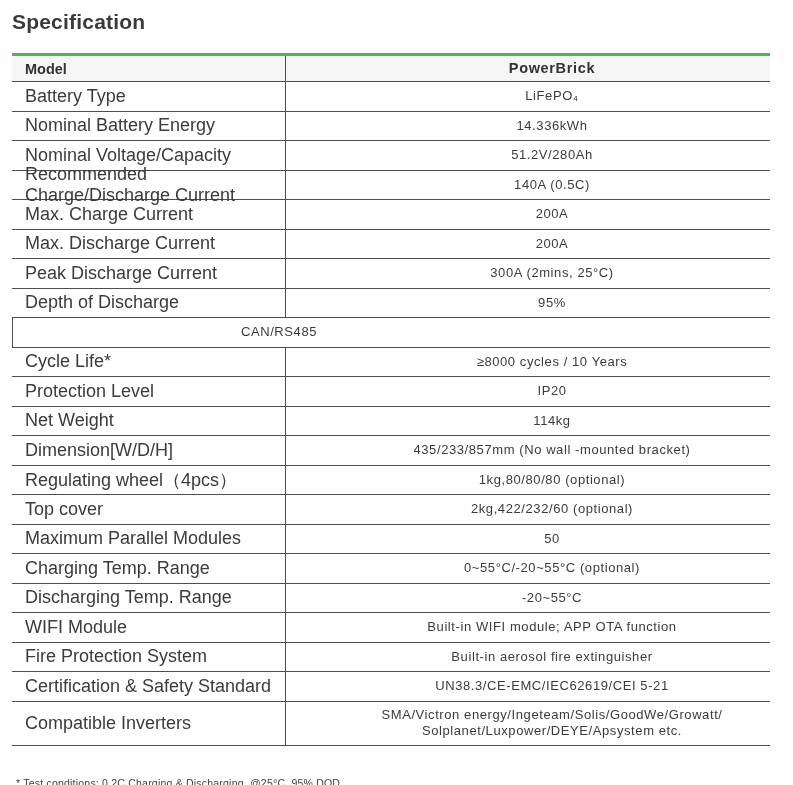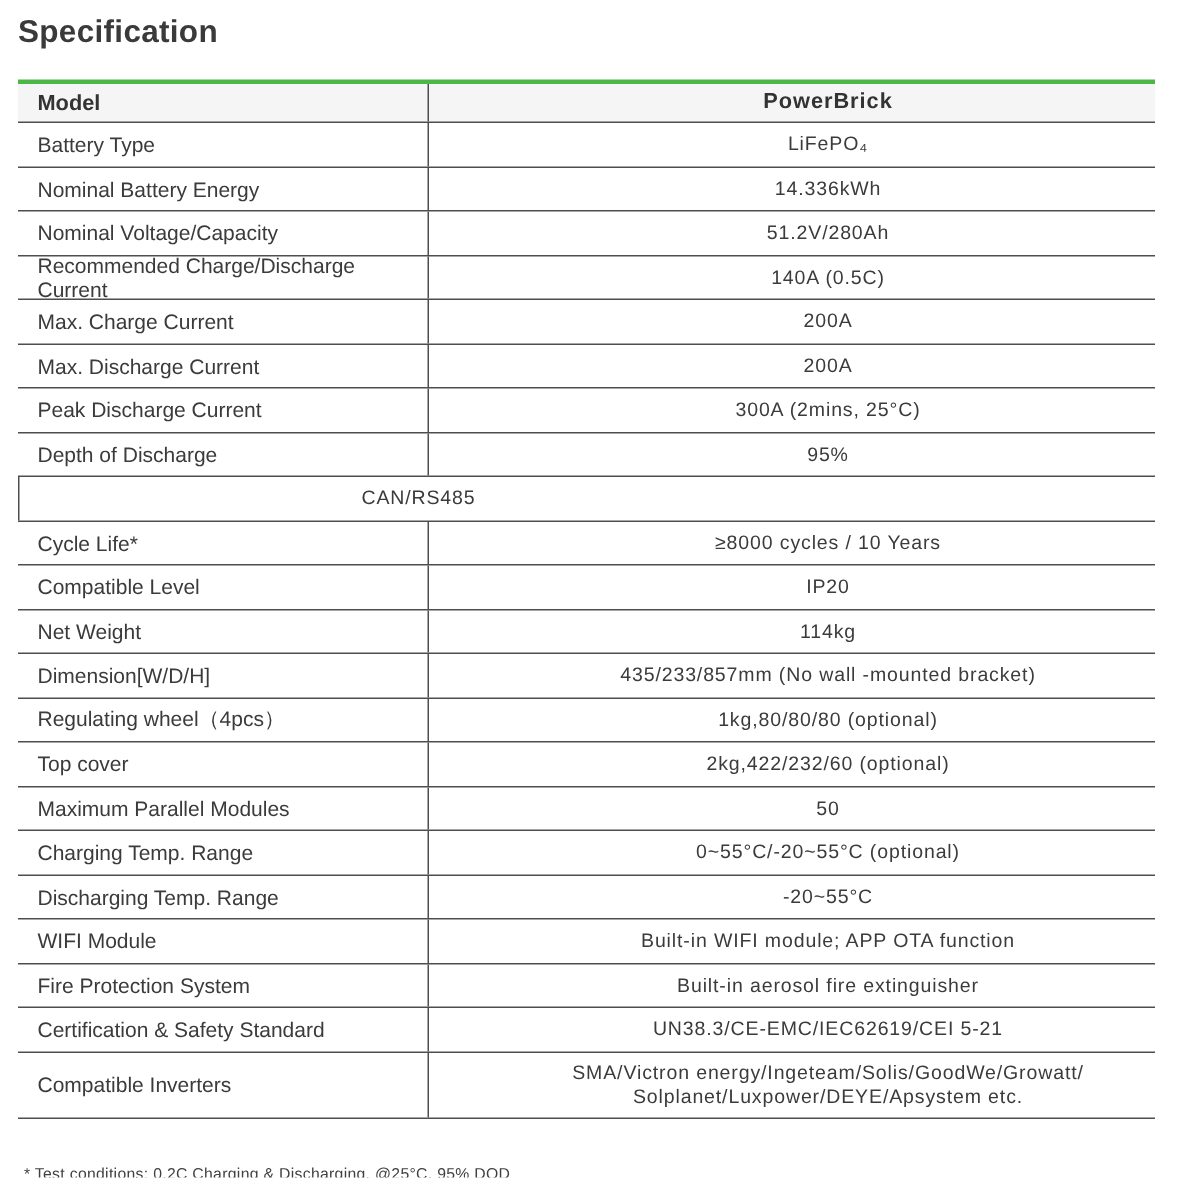--- a/index.html
+++ b/index.html
@@ -37,21 +37,21 @@
     height: 26px;
     background: #f5f5f5;
   }
   .cell {
     display: flex;
     align-items: center;
   }
   .cell.label {
     width: 273px;
     padding-left: 13px;
-    font-size: 14px;
+    font-size: 18px;
     color: #3b3b3b;
   }
   .cell.value {
     width: 485px;
     justify-content: center;
     text-align: center;
     flex-direction: column;
     font-size: 13px;
     letter-spacing: 0.045em;
     color: #3b3b3b;
@@ -133,21 +133,21 @@
   <div class="row">
     <div class="cell value">CAN/RS485</div>
   </div>
 
   <div class="row">
     <div class="cell label">Cycle Life*</div>
     <div class="cell value">≥8000 cycles / 10 Years</div>
   </div>
 
   <div class="row">
-    <div class="cell label">Compatible Level</div>
+    <div class="cell label">Protection Level</div>
     <div class="cell value">IP20</div>
   </div>
 
   <div class="row">
     <div class="cell label">Net Weight</div>
     <div class="cell value">114kg</div>
   </div>
 
   <div class="row">
     <div class="cell label">Dimension[W/D/H]</div>

